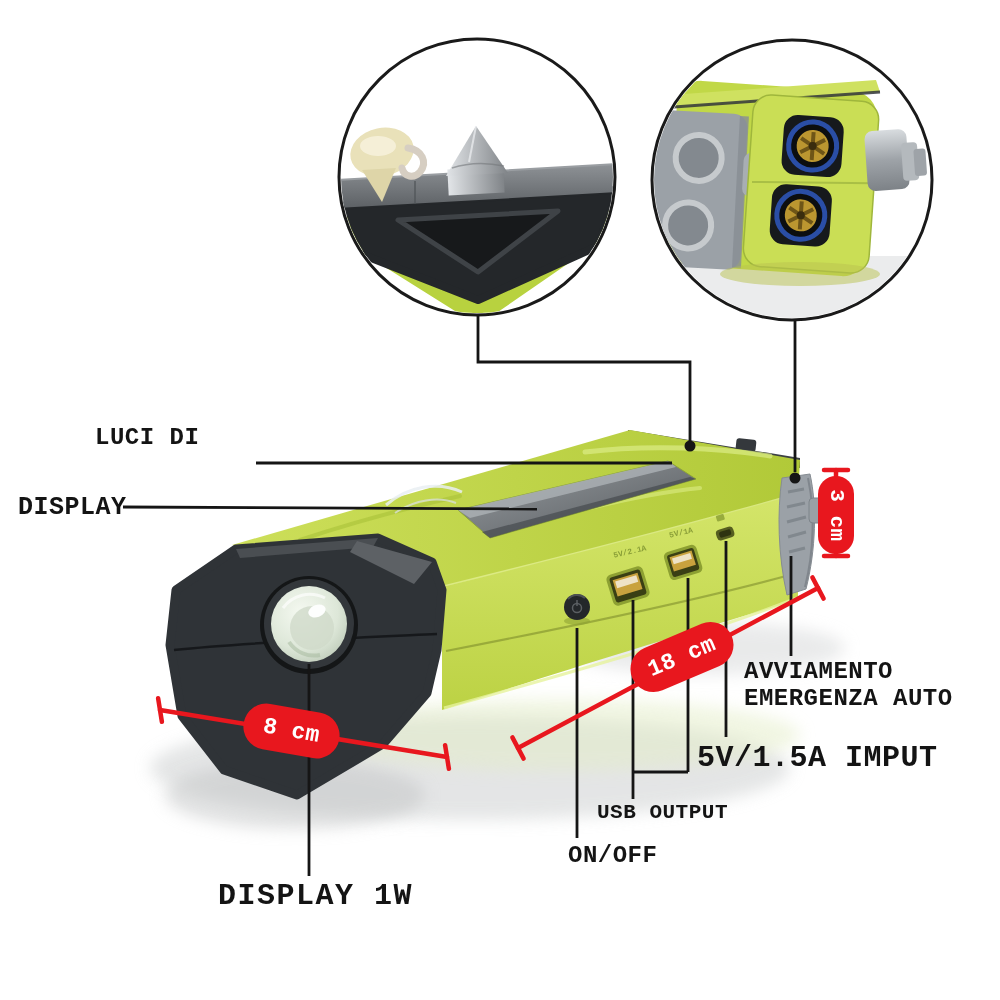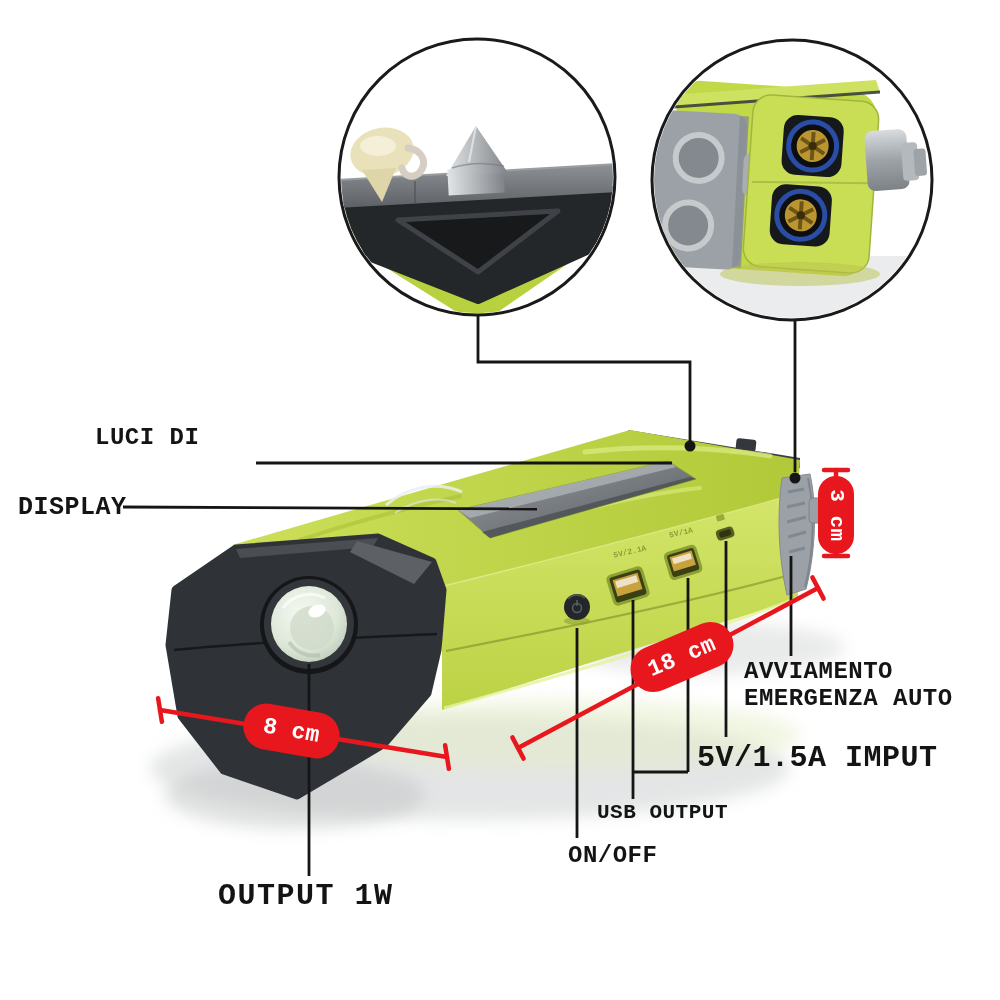--- a/index.html
+++ b/index.html
@@ -275,21 +275,21 @@
   <div>AVVIAMENTO</div>
   <div>EMERGENZA AUTO</div>
 </div>
 
 <div class="label" style="left:697px;top:741px;font-size:30px;">5V/1.5A IMPUT</div>
 
 <div class="label" style="left:597px;top:801px;font-size:21px;">USB OUTPUT</div>
 
 <div class="label" style="left:536px;top:842px;font-size:24px;margin-left:32px;">ON/OFF</div>
 
-<div class="label" style="left:218px;top:879px;font-size:30px;letter-spacing:1.5px;">OUTPUT 1W</div>
+<div class="label" style="left:218px;top:879px;font-size:30px;letter-spacing:1.5px;">DISPLAY 1W</div>
 
 <div class="badge" style="left:243px;top:708px;width:97px;height:46px;transform:rotate(10deg);font-size:23px;">
   <span>8 cm</span>
 </div>
 
 <div class="badge" style="left:628px;top:634px;width:108px;height:46px;transform:rotate(-23deg);font-size:23px;">
   <span>18 cm</span>
 </div>
 
 <div class="badge badge-vert" style="left:818px;top:476px;width:36px;height:78px;font-size:21px;">

